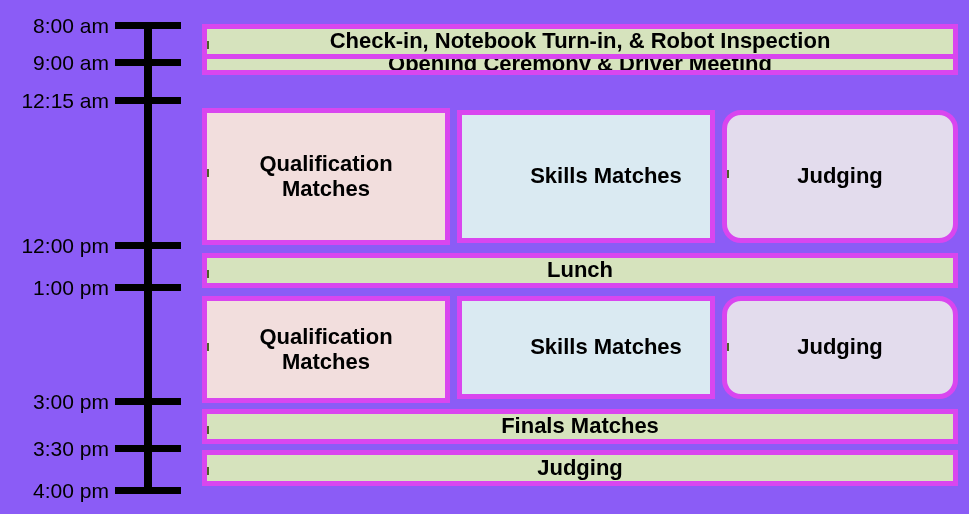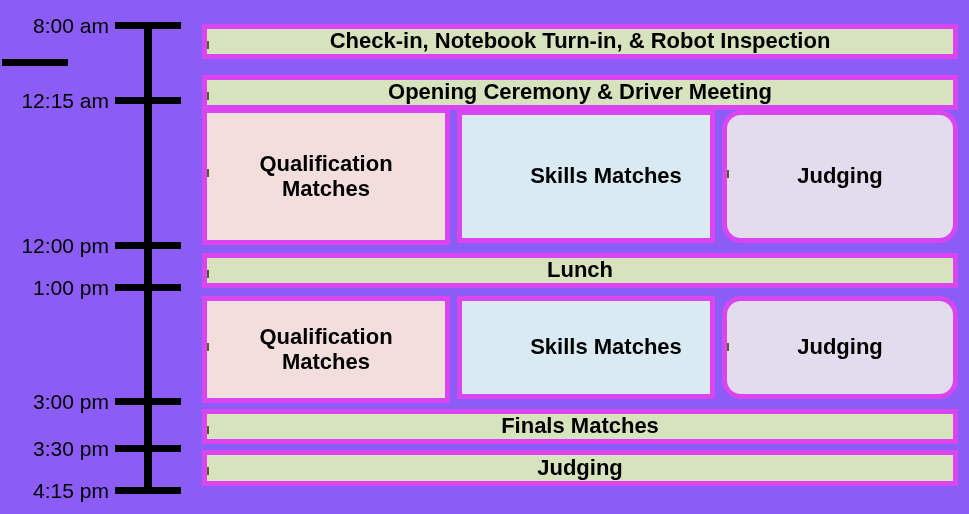--- a/index.html
+++ b/index.html
@@ -130,20 +130,21 @@
   <div id="timeline-axis">
 
     <div class="axis-spine"></div>
 
     <div class="tick-row" style="top:15px">
       <span class="tick-label">8:00 am</span>
       <span class="tick-mark"></span>
     </div>
 
     <div class="tick-row" style="top:52px">
+      <span class="tick-label">9:00 am</span>
       <span class="tick-mark"></span>
     </div>
 
     <div class="tick-row" style="top:90px">
       <span class="tick-label">12:15 am</span>
       <span class="tick-mark"></span>
     </div>
 
     <div class="tick-row" style="top:235px">
       <span class="tick-label">12:00 pm</span>
@@ -159,34 +160,34 @@
       <span class="tick-label">3:00 pm</span>
       <span class="tick-mark"></span>
     </div>
 
     <div class="tick-row" style="top:438px">
       <span class="tick-label">3:30 pm</span>
       <span class="tick-mark"></span>
     </div>
 
     <div class="tick-row" style="top:480px">
-      <span class="tick-label">4:15 pm</span>
+      <span class="tick-label">4:00 pm</span>
       <span class="tick-mark"></span>
     </div>
 
   </div>
 
   <div id="schedule-blocks">
 
     <div class="block full fill-green" style="top:24px; height:35px">
       <span class="edge-nub" style="top:12px"></span>
       <span class="block-label">Check-in, Notebook Turn-in, &amp; Robot Inspection</span>
     </div>
 
-    <div class="block full fill-green" style="top:75px; height:35px">
+    <div class="block full fill-green" style="top:54px; height:21px">
       <span class="edge-nub" style="top:12px"></span>
       <span class="block-label">Opening Ceremony &amp; Driver Meeting</span>
     </div>
 
     <div class="block col-a fill-pink" style="top:108px; height:137px">
       <span class="edge-nub" style="top:56px"></span>
       <span class="block-label">Qualification Matches</span>
     </div>
 
     <div class="block col-b fill-blue" style="top:110px; height:133px">

